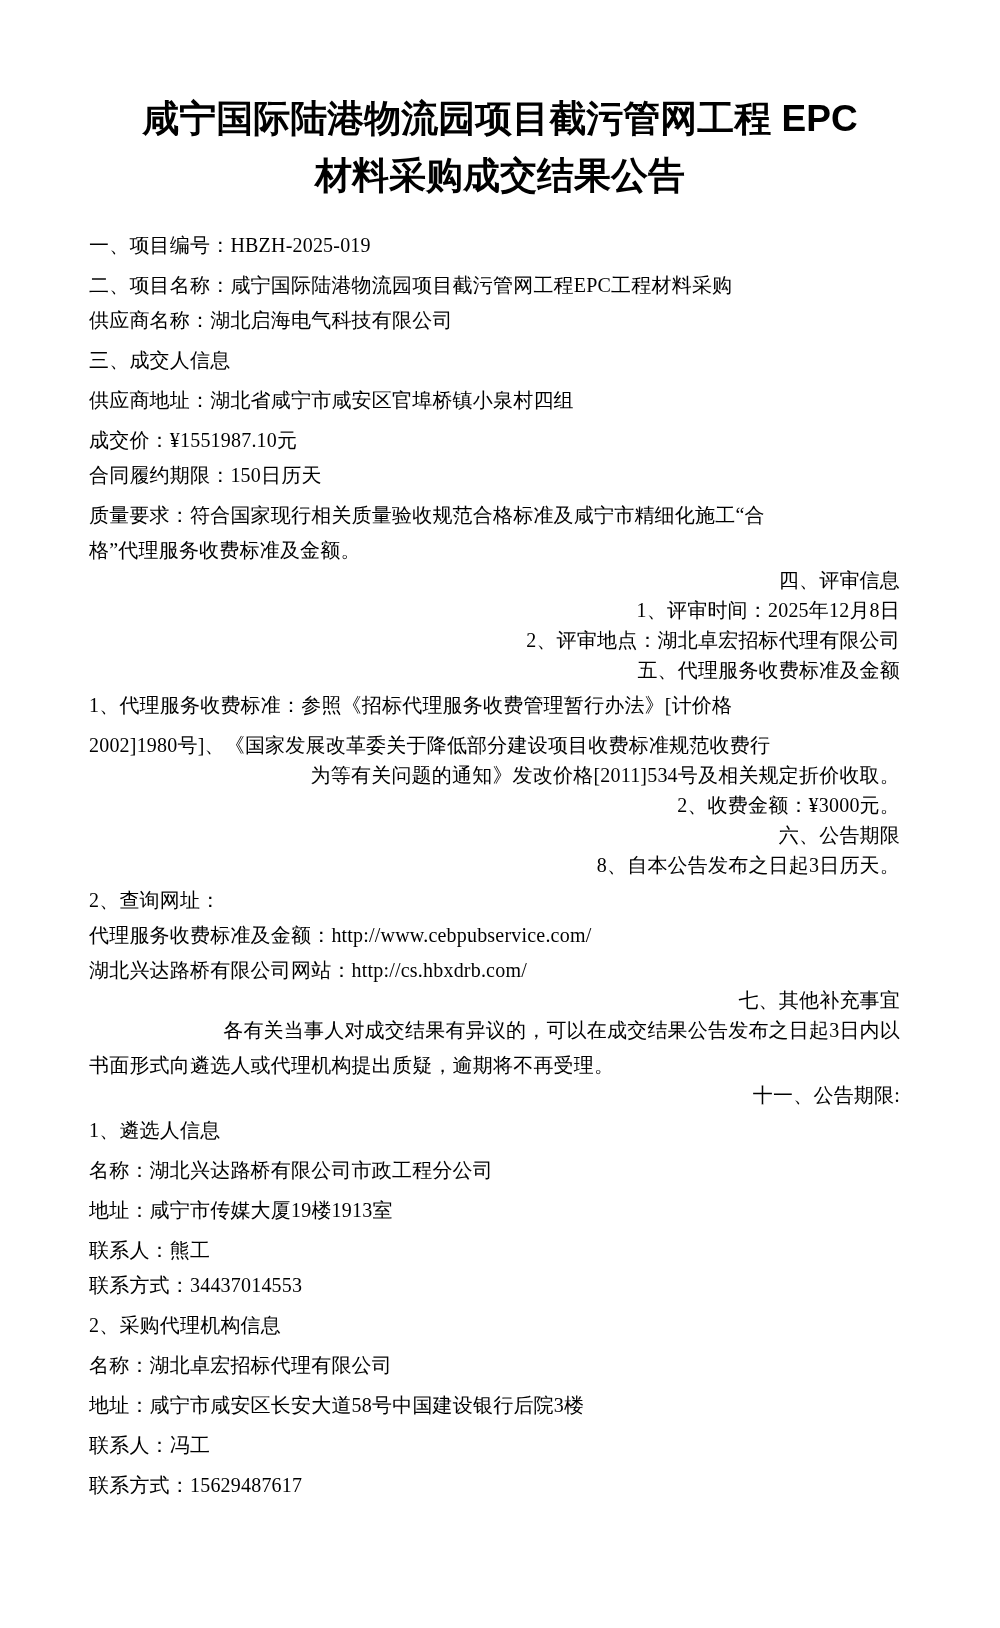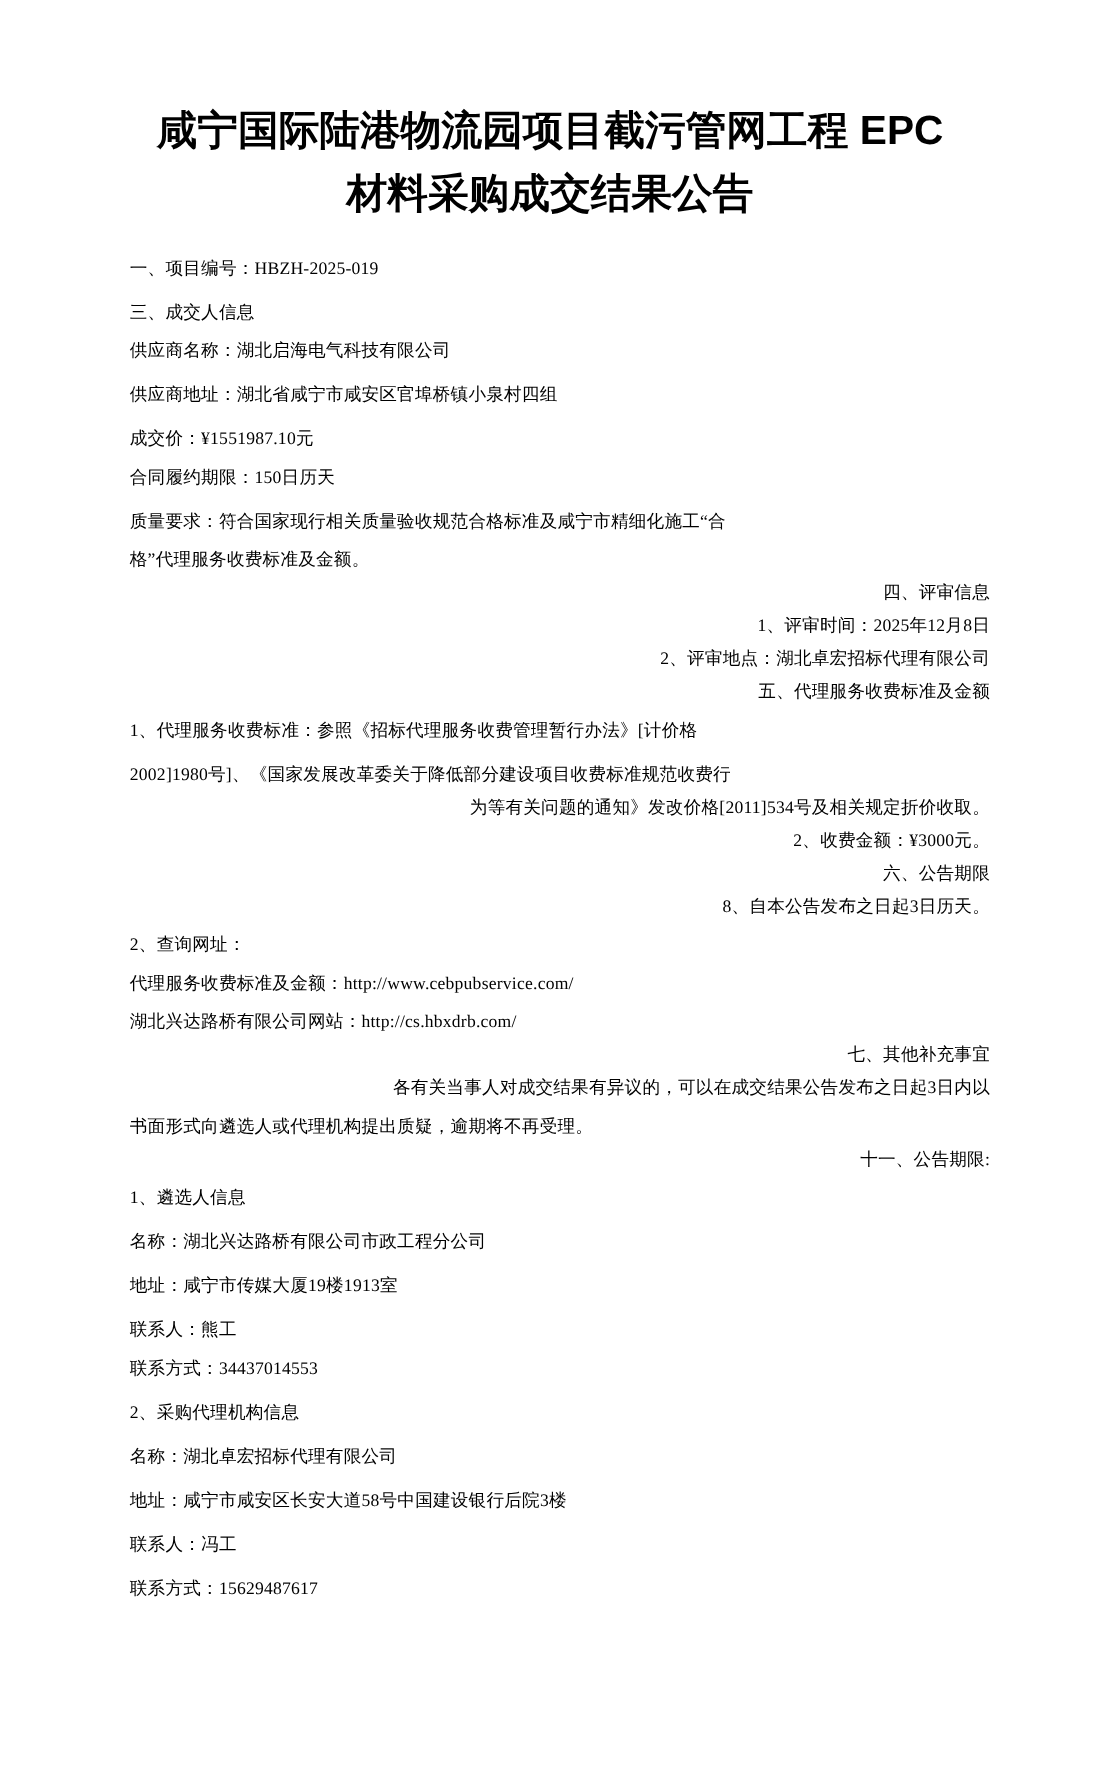--- a/index.html
+++ b/index.html
@@ -28,22 +28,22 @@
     font-weight: bold;
     font-size: 37px;
     line-height: 57px;
     color: #000000;
   }
   .title .title-line {
     display: block;
     white-space: nowrap;
   }
   .doc-body {
-    margin: 26px 100px 0 118px;
-    font-size: 16px;
+    margin: 26px 100px 0 89px;
+    font-size: 20px;
     color: #000000;
   }
   .doc-body p.line {
     margin: 0;
     line-height: 30px;
     white-space: nowrap;
     letter-spacing: 0.2px;
   }
   .doc-body p.first  { margin-top: 0; }
   .doc-body p.tight  { margin-top: 0; text-align: right; }
@@ -53,22 +53,23 @@
 </head>
 <body>
 
 <div class="page">
   <h1 class="title">
     <span class="title-line">咸宁国际陆港物流园项目截污管网工程 EPC</span>
     <span class="title-line">材料采购成交结果公告</span>
   </h1>
   <div class="doc-body" id="doc-body">
       <p class="line first">一、项目编号：HBZH-2025-019</p>
+      <p class="line loose">二、项目名称：咸宁国际陆港物流园项目截污管网工程EPC工程材料采购</p>
+      <p class="line medium">供应商名称：湖北启海电气科技有限公司</p>
       <p class="line loose">三、成交人信息</p>
-      <p class="line medium">供应商名称：湖北启海电气科技有限公司</p>
       <p class="line loose">供应商地址：湖北省咸宁市咸安区官埠桥镇小泉村四组</p>
       <p class="line loose">成交价：¥1551987.10元</p>
       <p class="line medium">合同履约期限：150日历天</p>
       <p class="line loose">质量要求：符合国家现行相关质量验收规范合格标准及咸宁市精细化施工“合</p>
       <p class="line medium">格”代理服务收费标准及金额。</p>
       <p class="line tight">四、评审信息</p>
       <p class="line tight">1、评审时间：2025年12月8日</p>
       <p class="line tight">2、评审地点：湖北卓宏招标代理有限公司</p>
       <p class="line tight">五、代理服务收费标准及金额</p>
       <p class="line medium">1、代理服务收费标准：参照《招标代理服务收费管理暂行办法》[计价格</p>

